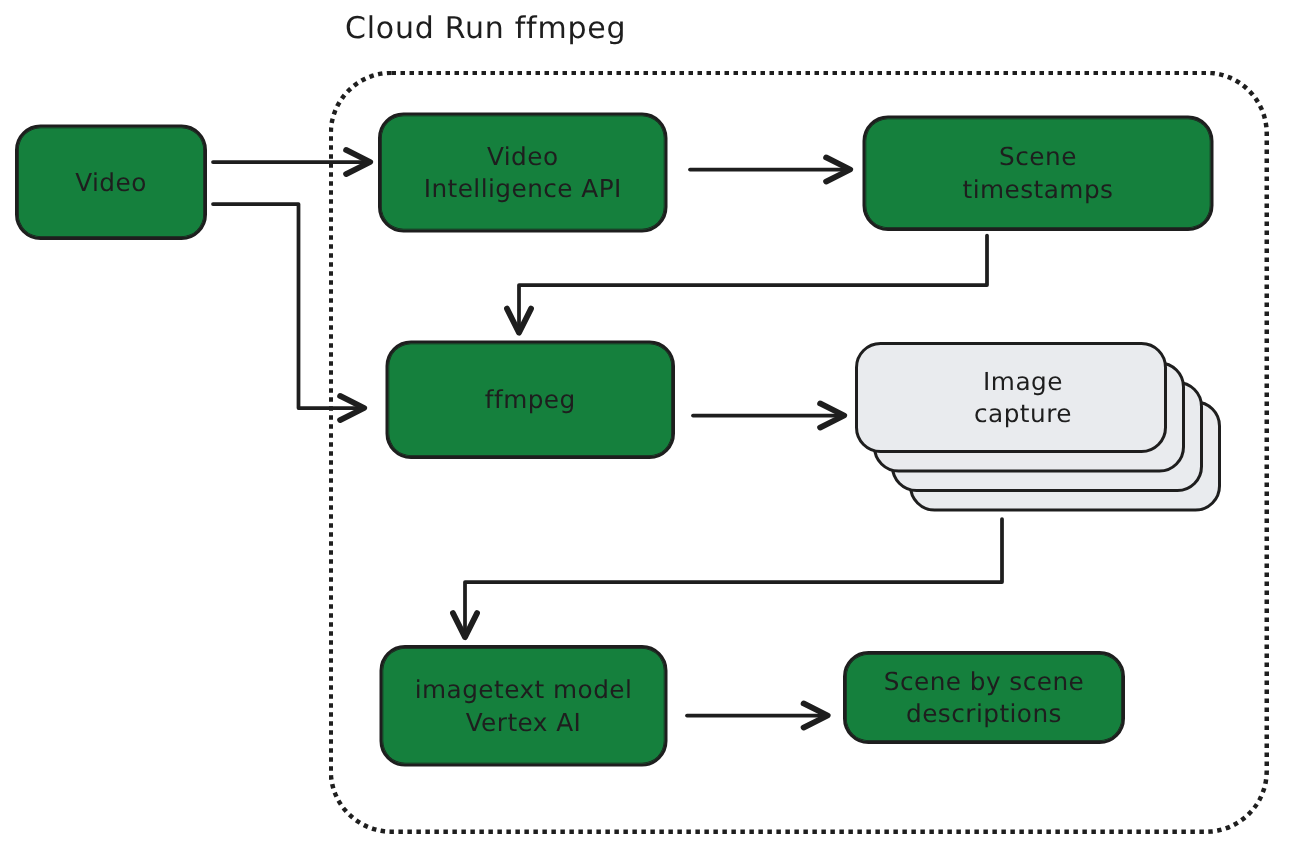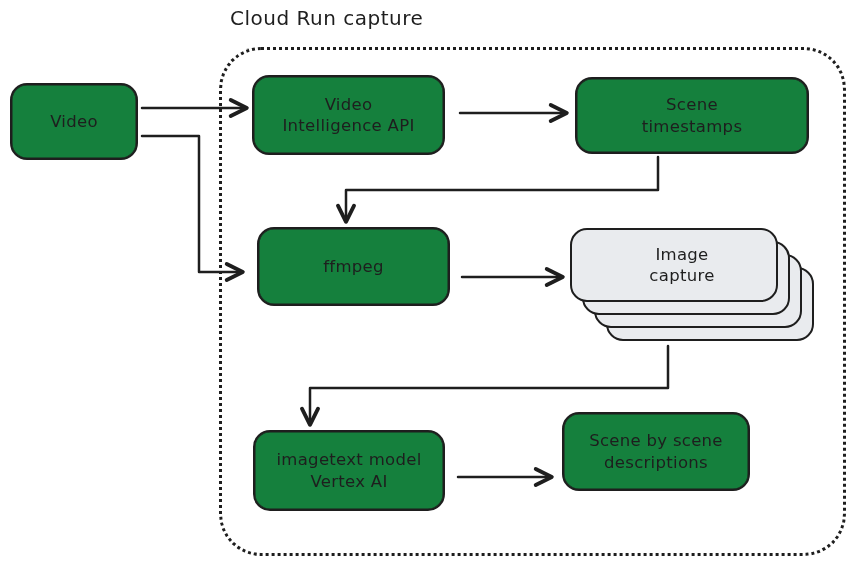--- a/index.html
+++ b/index.html
@@ -45,21 +45,21 @@
     line-height: 1.3;
     letter-spacing: 0.3px;
     white-space: pre-line;
     box-shadow: 0 0 0 0.5px #1e1e1e inset;
   }
   .node-video      { left: 10px;  top: 83px;  width: 128px; height: 77px; }
   .node-viapi      { left: 252px; top: 75px;  width: 193px; height: 80px; }
   .node-timestamps { left: 575px; top: 77px;  width: 234px; height: 77px; }
   .node-ffmpeg     { left: 257px; top: 227px; width: 193px; height: 79px; }
   .node-imagetext  { left: 253px; top: 430px; width: 192px; height: 81px; text-align: center; }
-  .node-scenedesc  { left: 562px; top: 412px; width: 188px; height: 79px; }
+  .node-scenedesc  { left: 562px; top: 434px; width: 188px; height: 62px; }
   .stack { position: absolute; left: 570px; top: 228px; width: 246px; height: 115px; }
   .stack .card {
     position: absolute;
     width: 208px;
     height: 74px;
     border: 2.5px solid #1e1e1e;
     border-radius: 17px;
     background: #e9ebee;
   }
   .stack .card.c4 { left: 36px; top: 39px; }
@@ -77,21 +77,21 @@
     white-space: pre-line;
     padding-left: 16px;
   }
   svg.edges { position: absolute; left: 0; top: 0; pointer-events: none; }
 </style>
 </head>
 <body>
 
 <div class="canvas">
 
-  <div class="diagram-title">Cloud Run capture</div>
+  <div class="diagram-title">Cloud Run ffmpeg</div>
 
   <div class="group-frame"></div>
 
   <svg class="edges" width="860" height="568" viewBox="0 0 860 568">
     <defs>
       <marker id="arrow" viewBox="0 0 14 14" refX="11.5" refY="7" markerWidth="9" markerHeight="9" orient="auto-start-reverse">
         <path d="M2,2 L12,7 L2,12" fill="none" stroke="#1e1e1e" stroke-width="2.4" stroke-linecap="round" stroke-linejoin="round"></path>
       </marker>
     </defs>
     <g fill="none" stroke="#1e1e1e" stroke-width="2.5" stroke-linecap="round" stroke-linejoin="round">

